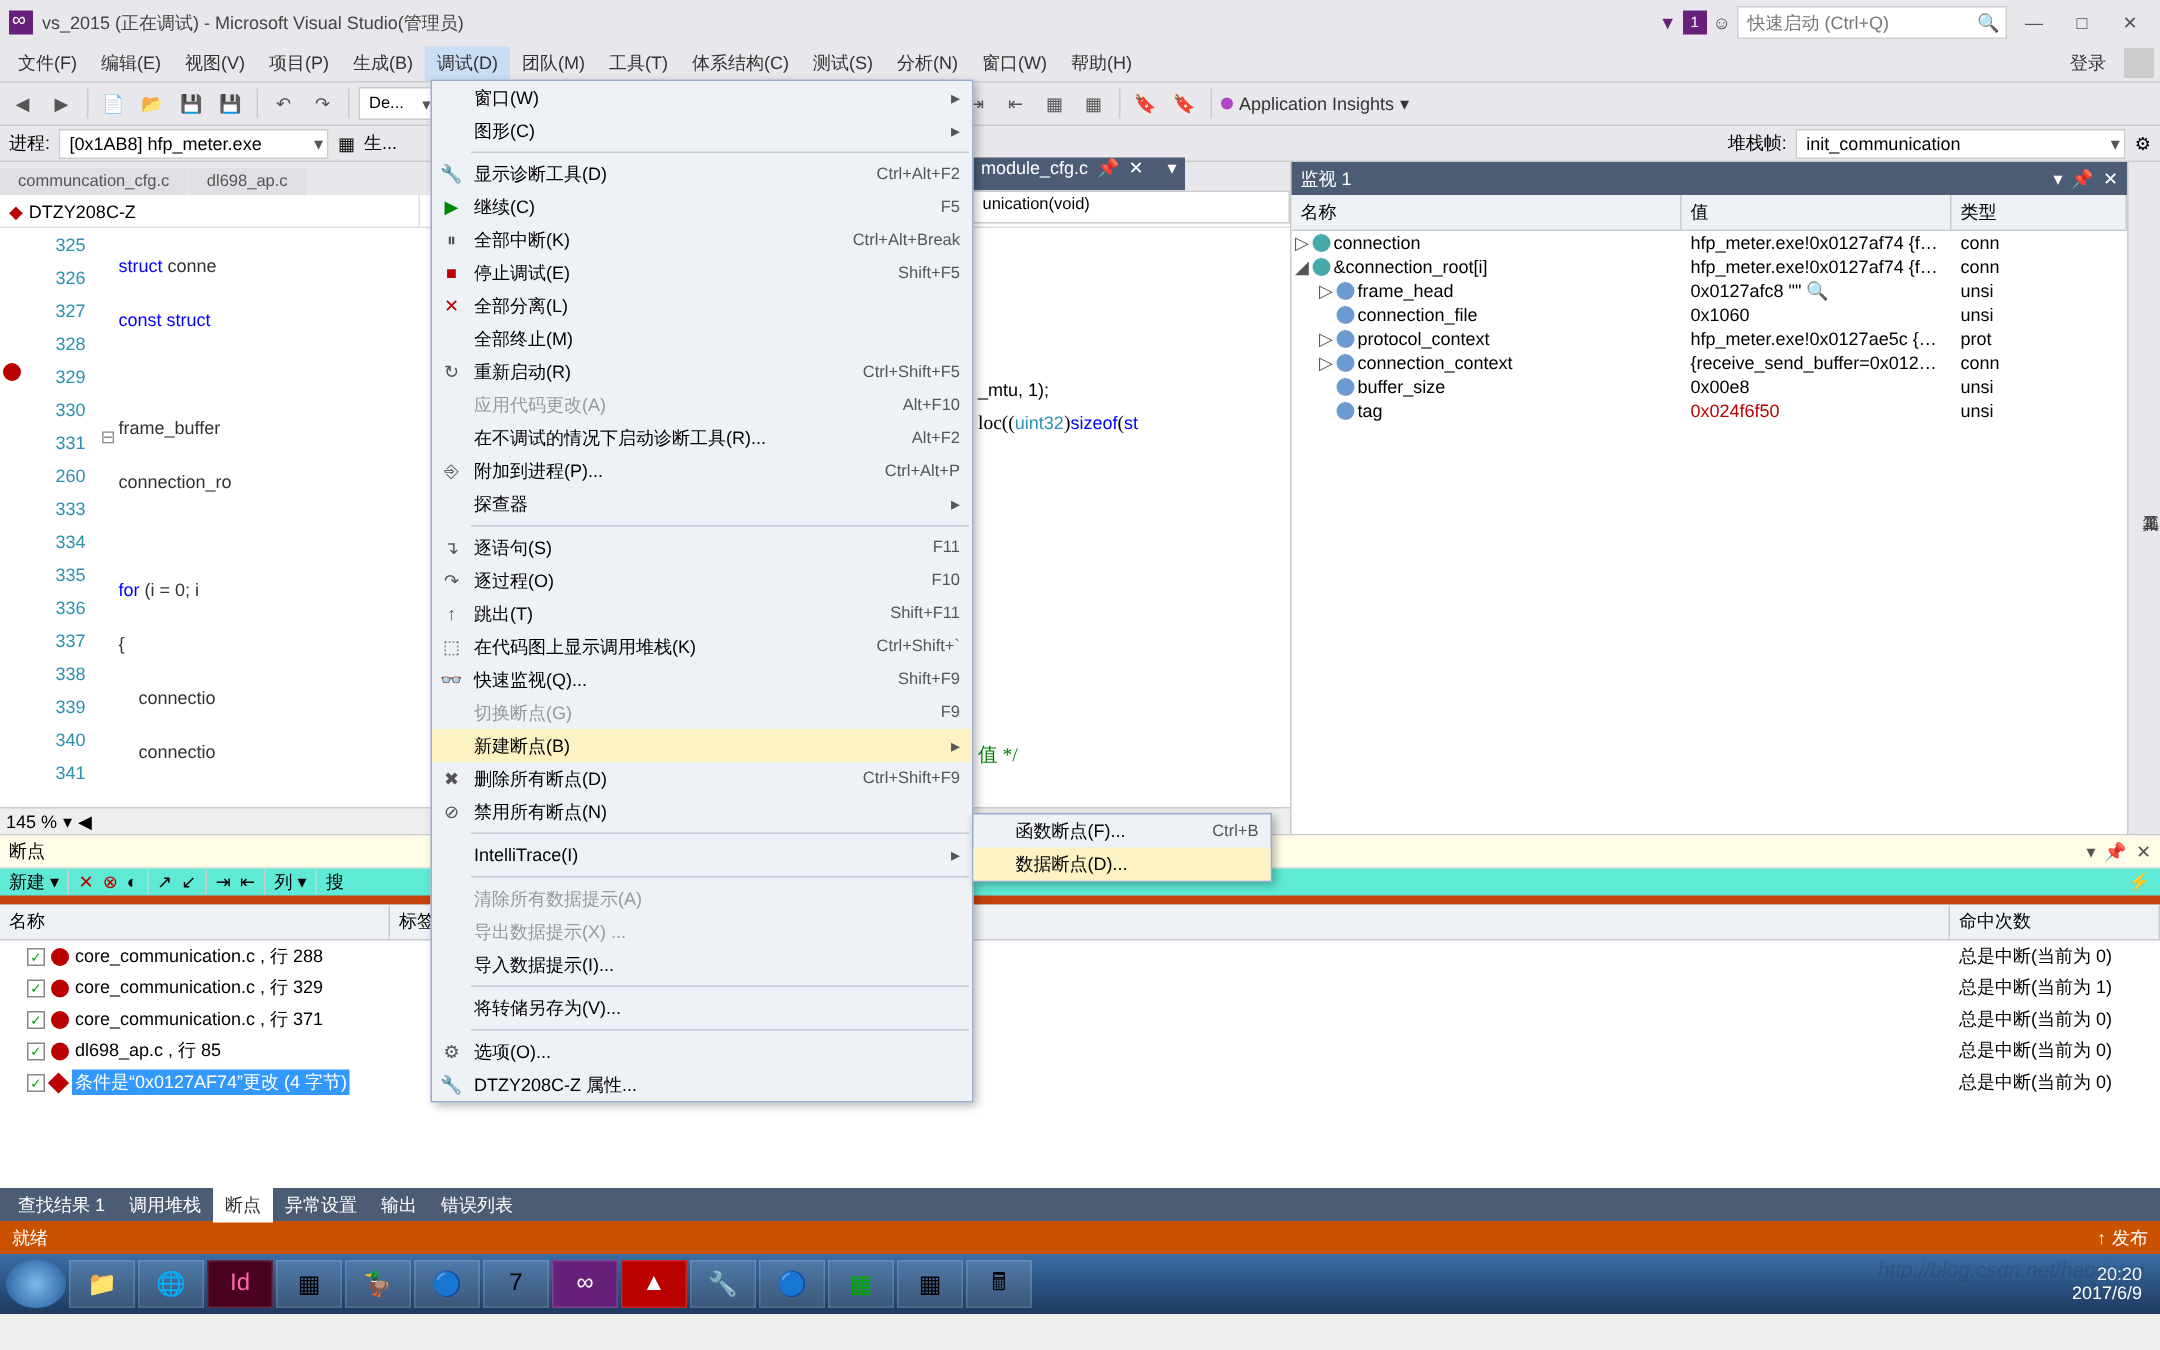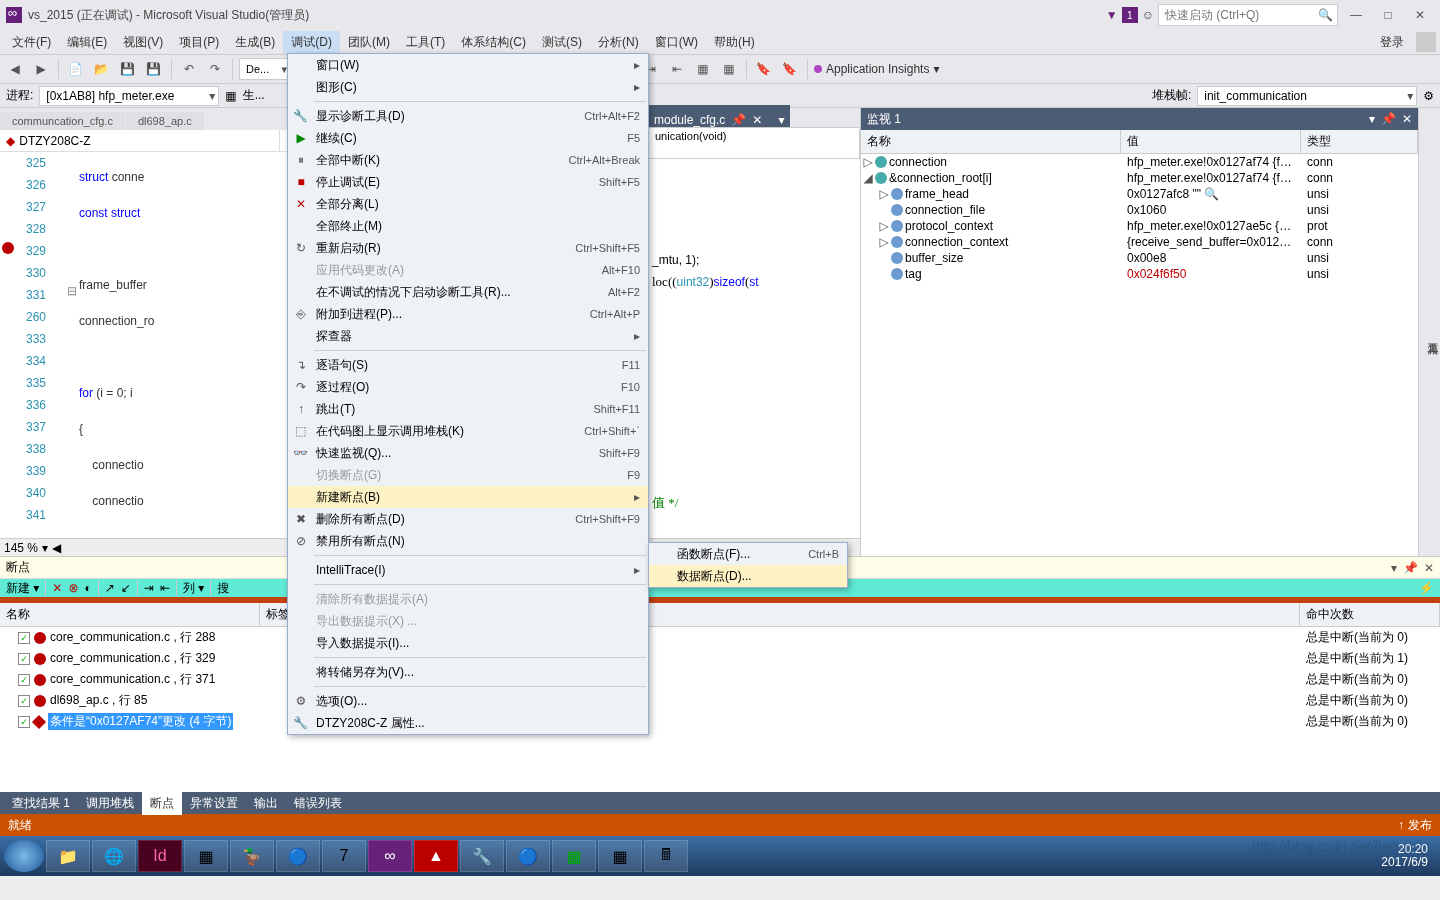--- a/index.html
+++ b/index.html
@@ -28,21 +28,21 @@
 .debugbar .combo::after { content:"▾"; position:absolute; right:3px; color:#555; }
 .mainarea { display:flex; height:448px; }
 .leftpane { width:860px; display:flex; flex-direction:column; background:#fff; }
 .tabs { height:22px; background:#e8e8ec; display:flex; align-items:flex-end; }
 .tab { padding:3px 12px; font-size:11px; color:#555; background:#e0e0e4; margin-right:1px; position:relative;text-align:right; }
 .navbar { height:22px; border-bottom:1px solid #ddd; display:flex; }
 .navbar .combo { flex:1; border-right:1px solid #ddd; padding:2px 6px; font-size:11px; display:flex; align-items:center; }
 .editor { flex:1; display:flex; font-family:Consolas,monospace; font-size:13px; background:#fff; position:relative; overflow:hidden; }
 .bpcol { width:15px; }
 .bp { width:12px; height:12px; background:#b00; border-radius:50%; margin:2px auto; }
-.linenums { width:50px; text-align:center; padding-right:8px; color:#2b91af; }
+.linenums { width:50px; text-align:right; padding-right:8px; color:#2b91af; }
 .linenums div,.code div { height:22px; line-height:22px; }
 .fold { width:14px; color:#888; text-align:center; }
 .code { flex:1; color:#333; white-space:pre; }
 .kw { color:#0000ff; }
 .ty { color:#2b91af; }
 .zoom { position:absolute; bottom:0; left:0; height:18px; width:100%; background:#eee; border-top:1px solid #ccc; display:flex; align-items:center; font-size:11px; padding:0 4px; gap:4px; }
 .rightpane { flex:1; display:flex; } 
 .watchpane { flex:1; background:#fff; border-left:1px solid #ccc; display:flex; flex-direction:column; }
 .panehdr { height:22px; background:#4b5c74; color:#fff; display:flex; align-items:center; padding:0 6px; font-size:11px; }
 .panehdr .ctrls { margin-left:auto; display:flex; gap:6px; }
@@ -94,22 +94,22 @@
 .ddmenu .mi .sc { margin-left:auto; color:#555; font-size:11px; }
 .ddmenu .mi .arr { margin-left:auto; color:#555; }
 .ddmenu .mi.disabled { color:#999; }
 .ddmenu .mi.hover { background:#fdf2c4; }
 .ddmenu .msep { height:1px; background:#c5ced9; margin:3px 2px 3px 26px; }
 .submenu { position:absolute; left:648px; top:542px; width:200px; background:#eef1f6; border:1px solid #9aaccf; box-shadow:2px 2px 6px rgba(0,0,0,0.3); z-index:101; }
 .submenu .mi { display:flex; align-items:center; height:22px; padding:0 8px 0 28px; font-size:12px; }
 .submenu .mi .sc { margin-left:auto; color:#555; font-size:11px;text-align:right; }
 .submenu .mi.hover { background:#fdf2c4; }
 
-.moduletab { position:absolute; left:648px; top:105px; height:22px; display:flex; align-items:flex-end; background:#4b5c74; color:#fff; font-size:11px; padding:0 6px; gap:6px; z-index:5; }
-.modnav { position:absolute; left:648px; top:127px; height:32px; width:212px; border:1px solid #ccc; background:#fff; font-size:11px; padding:2px 6px; z-index:5; }
+.moduletab { position:absolute; left:648px; top:105px; height:22px; display:flex; align-items:flex-start; background:#4b5c74; color:#fff; font-size:11px; padding:0 6px; gap:6px; z-index:5; }
+.modnav { position:absolute; left:648px; top:127px; height:22px; width:212px; border:1px solid #ccc; background:#fff; font-size:11px; padding:2px 6px; z-index:5; }
 </style>
 </head>
 <body>
 
 <div class="titlebar">
   <div class="vsicon"></div>
   <span>vs_2015 (正在调试) - Microsoft Visual Studio(管理员)</span>
   <div class="rightctrls">
     <span style="color:#68217a">▼</span>
     <span class="badge-1">1</span>

